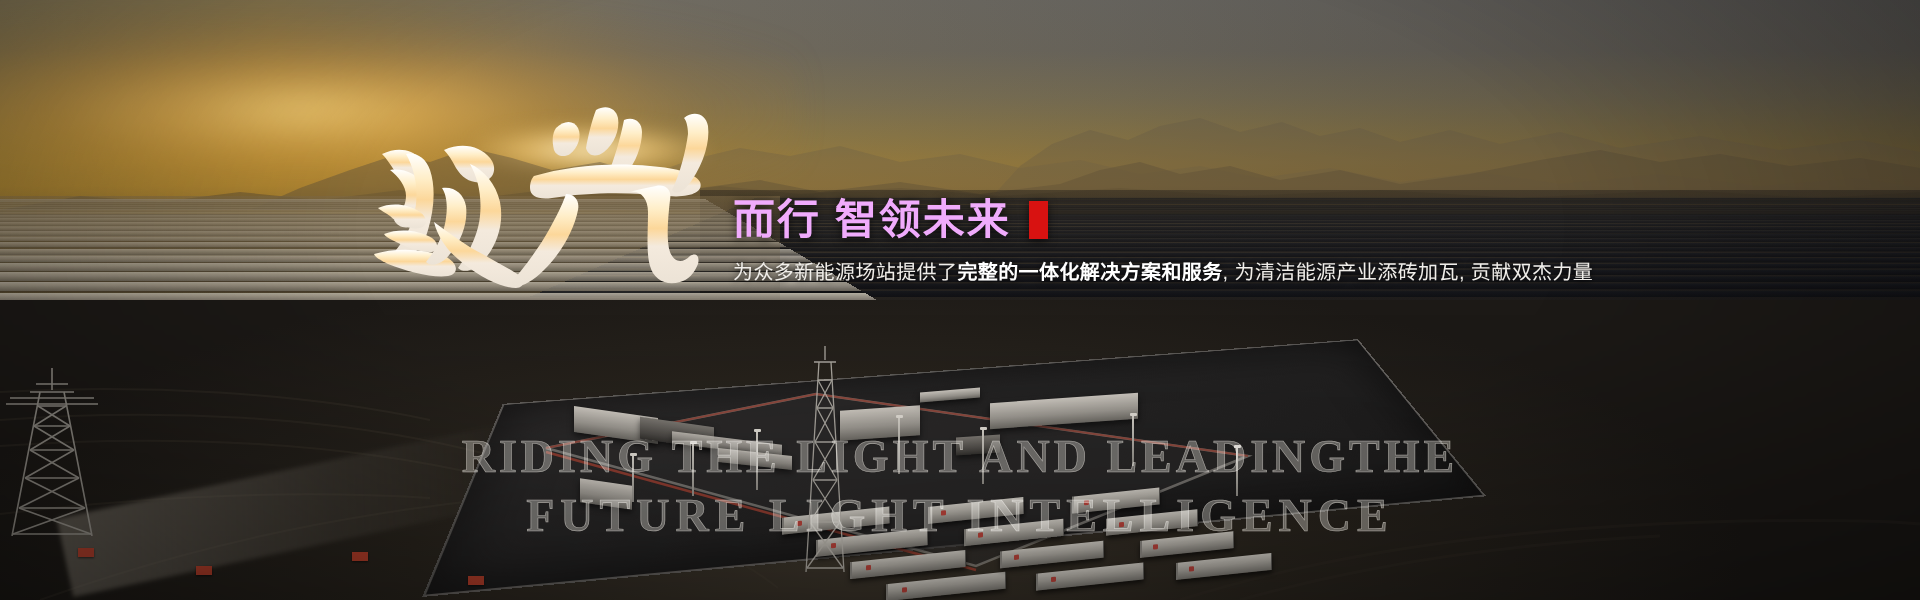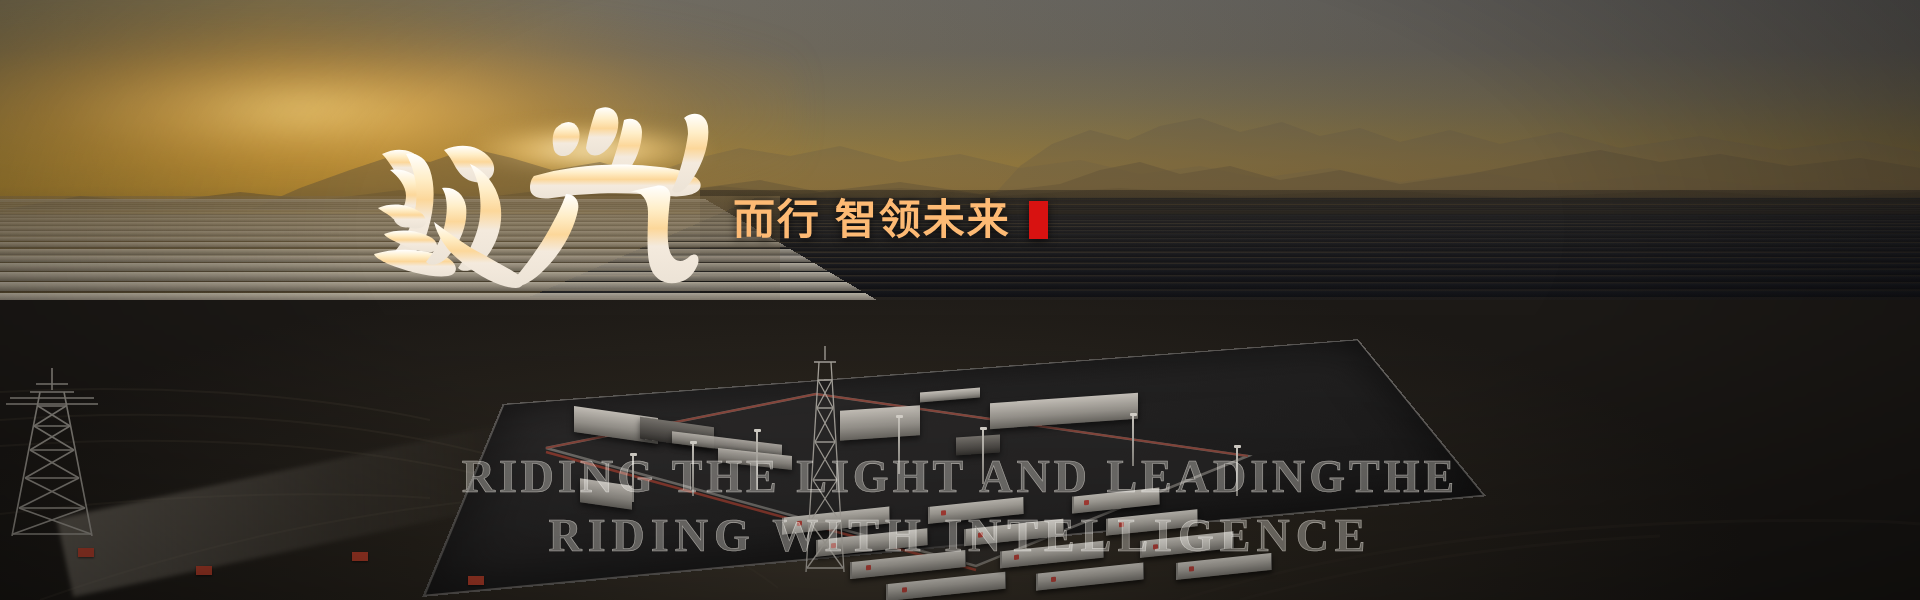--- a/index.html
+++ b/index.html
@@ -204,42 +204,42 @@
     pointer-events:none;
   }
   .calligraphy svg { width:100%; height:100%; display:block; }
 
   
   .copy { position:absolute; left:733px; top:198px; }
 
   .headline {
     display:flex; align-items:center; gap:18px;
     font-size:42px; line-height:1.06; font-weight:700;
-    color:#fdba74; letter-spacing:2px;
+    color:#f0abfc; letter-spacing:2px;
     text-shadow:0 2px 10px rgba(0,0,0,.75);
     white-space:nowrap;
   }
   .headline-text { display:inline-block; }
   .accent-block {
     display:inline-block; width:19px; height:38px;
     background:#d81211;
     box-shadow:0 2px 8px rgba(0,0,0,.6);
   }
 
   .sub { margin-top:14px; }
   .sub-line {
     font-size:20px; line-height:1.55; color:#f0eeea;
     letter-spacing:.4px; white-space:nowrap;
     text-shadow:0 1px 6px rgba(0,0,0,.85);
   }
   .sub-line b { font-weight:700; color:#ffffff; }
 
   
   .eng {
-    position:absolute; left:0; top:448px; width:1920px;
+    position:absolute; left:0; top:428px; width:1920px;
     text-align:center; pointer-events:none;
   }
   .eng-line {
     font-family:"Liberation Serif", serif;
     font-size:46px; line-height:1.28;
     font-weight:700; letter-spacing:4px;
     color:rgba(232,228,220,.34);
     -webkit-text-stroke:0.6px rgba(238,234,226,.55);
     text-shadow:0 2px 8px rgba(0,0,0,.45);
     mix-blend-mode:screen;
@@ -456,22 +456,25 @@
   </div>
 
   <div class="copy">
 
     <div class="headline">
       <span class="headline-text">而行  智领未来</span>
       <span class="accent-block"></span>
     </div>
 
     <div class="sub">
+      <div class="sub-line">
+        <span>为众多新能源场站提供了<b>完整的一体化解决方案和服务</b>, 为清洁能源产业添砖加瓦, 贡献双杰力量</span>
+      </div>
     </div>
 
   </div>
 
   <div class="eng">
     <div class="eng-line l1">RIDING THE LIGHT AND LEADINGTHE</div>
-    <div class="eng-line l2">RIDING WITH INTELLIGENCE</div>
+    <div class="eng-line l2">FUTURE LIGHT INTELLIGENCE</div>
   </div>
 
 </div>
 
 </body></html>

